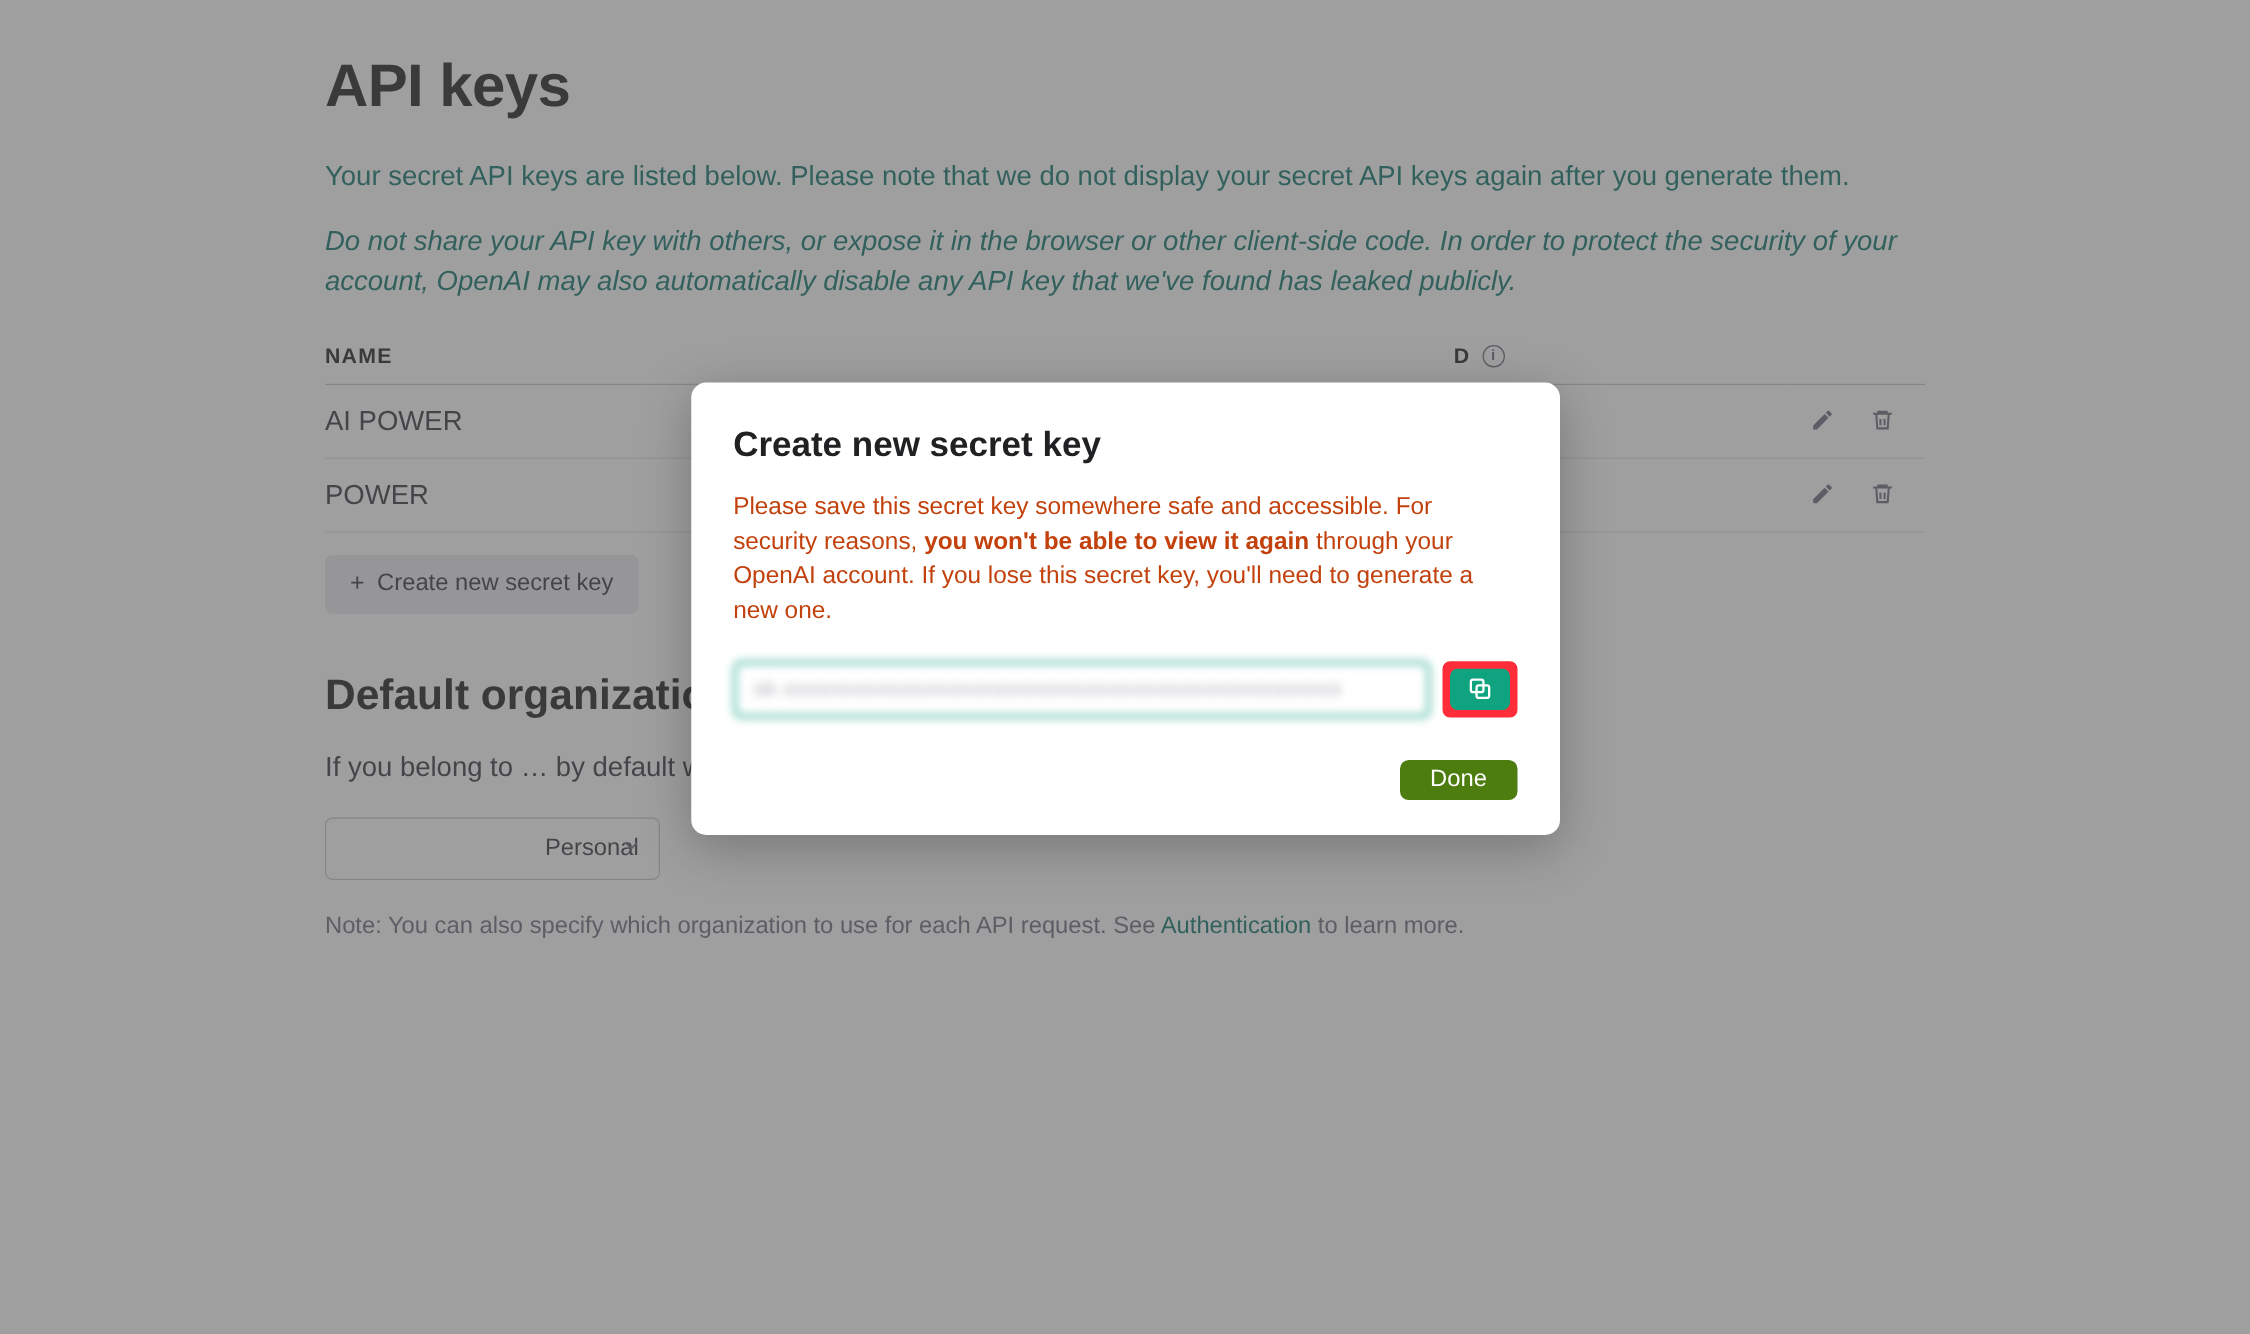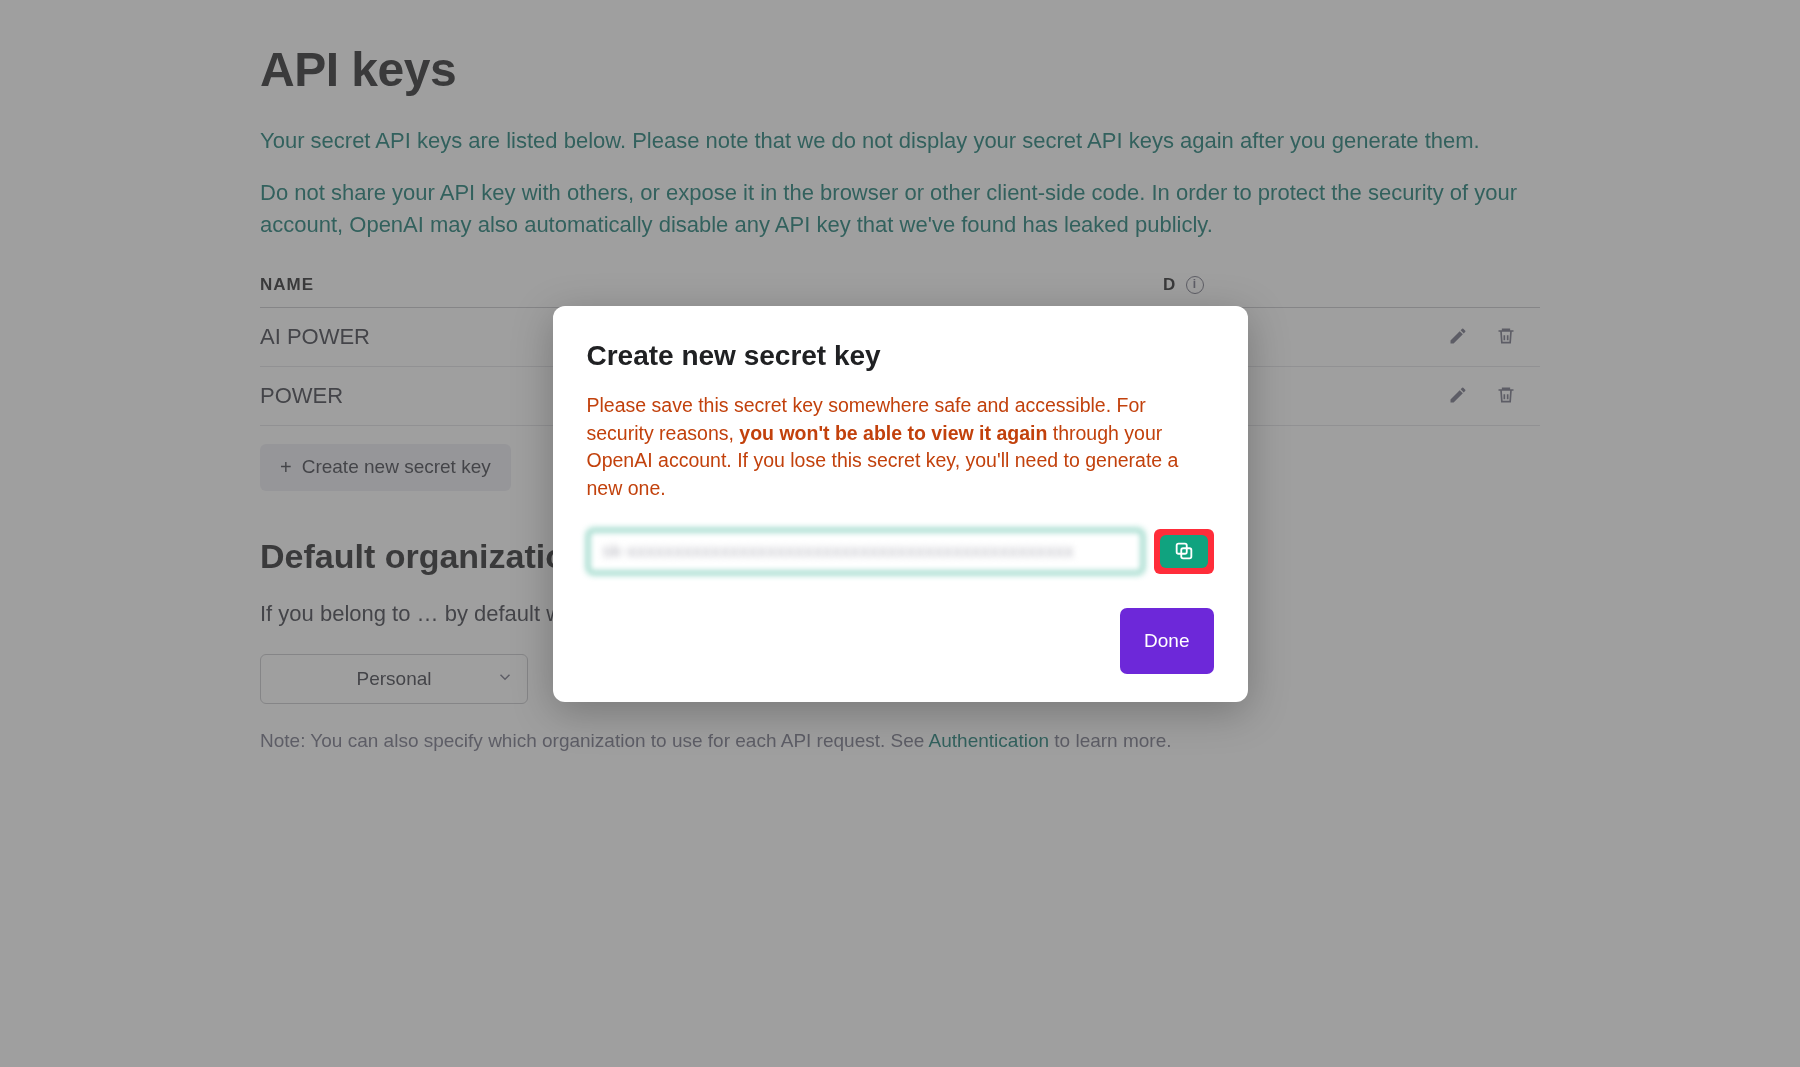--- a/index.html
+++ b/index.html
@@ -20,21 +20,21 @@
     font-weight: 700;
     margin-bottom: 28px;
     letter-spacing: -0.5px;
   }
   .intro1, .intro2 {
     font-size: 22px;
     line-height: 1.45;
     color: #0f766e;
     margin-bottom: 20px;
   }
-  .intro2 { margin-bottom: 24px; }
+  .intro2 { margin-bottom: 24px; font-style: italic; }
 
   table.keys {
     width: 100%;
     border-collapse: collapse;
     margin-bottom: 18px;
   }
   table.keys th {
     text-align: left;
     font-size: 17px;
     font-weight: 700;
@@ -107,21 +107,21 @@
   }
   .org-select {
     width:268px;
     padding:13px 16px;
     font-size:19px;
     border:1px solid #c5c5c9;
     border-radius:6px;
     background:#fff;
     color:#353740;
     cursor:pointer;
-    text-align:center;
+    text-align:right;
   }
   .select-wrap .chev {
     position:absolute;
     right:14px;
     top:50%;
     transform:translateY(-50%);
     pointer-events:none;
     color:#6e6e80;
   }
   .note {
@@ -199,25 +199,25 @@
     cursor:pointer;
     color:#fff;
   }
   .copy-btn svg { width:22px; height:22px; stroke:#fff; }
 
   .modal-footer {
     display:flex;
     justify-content:flex-end;
   }
   .done-btn {
-    background:#6d28d9;
+    background:#4d7c0f;
     color:#fff;
     border:none;
     font-size:19px;
-    padding:22px 24px;
+    padding:5px 24px;
     border-radius:7px;
     cursor:pointer;
   }
 </style>
 </head>
 <body>
 
 <div class="page">
   <h1 class="page-title">API keys</h1>
   <p class="intro1">Your secret API keys are listed below. Please note that we do not display your secret API keys again after you generate them.</p>

